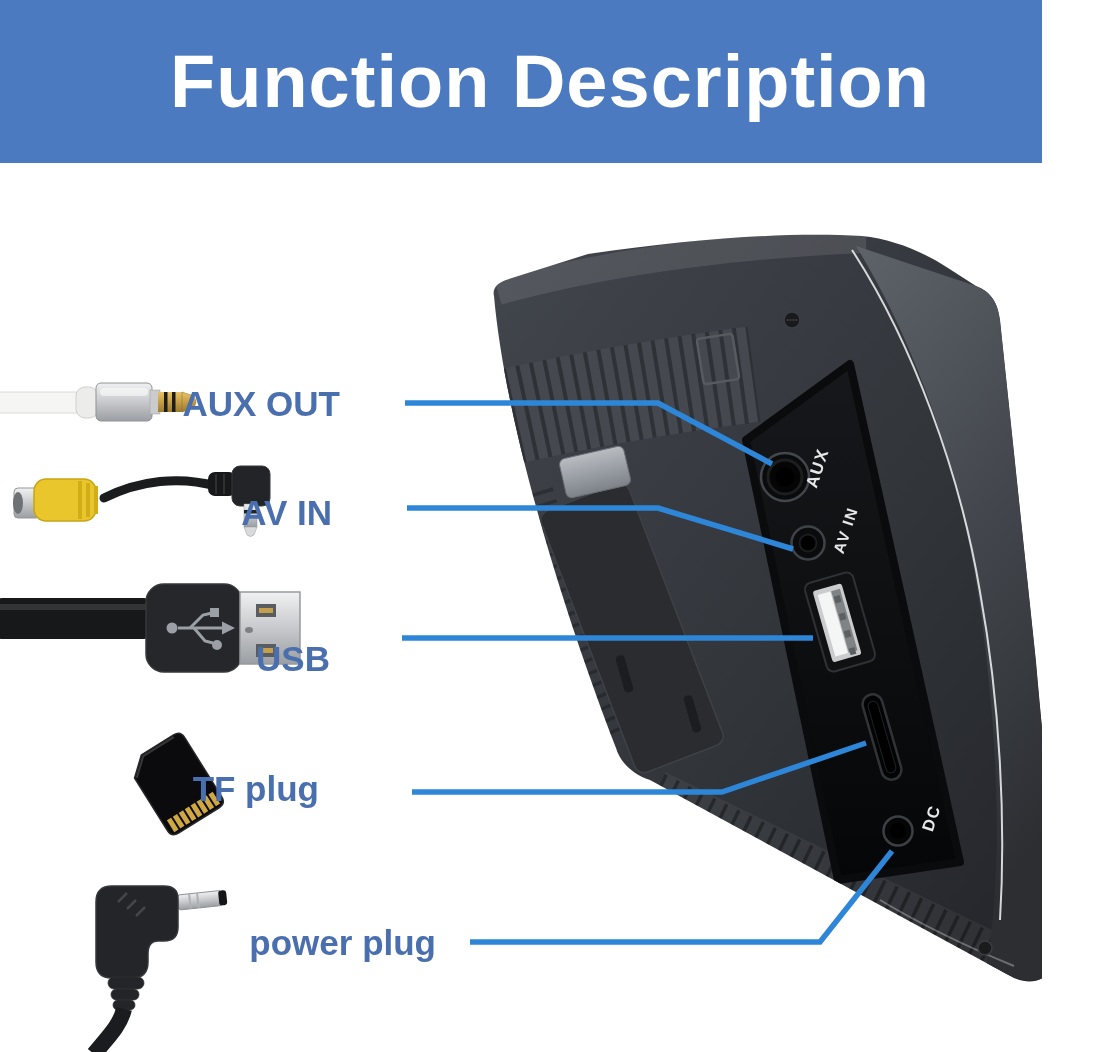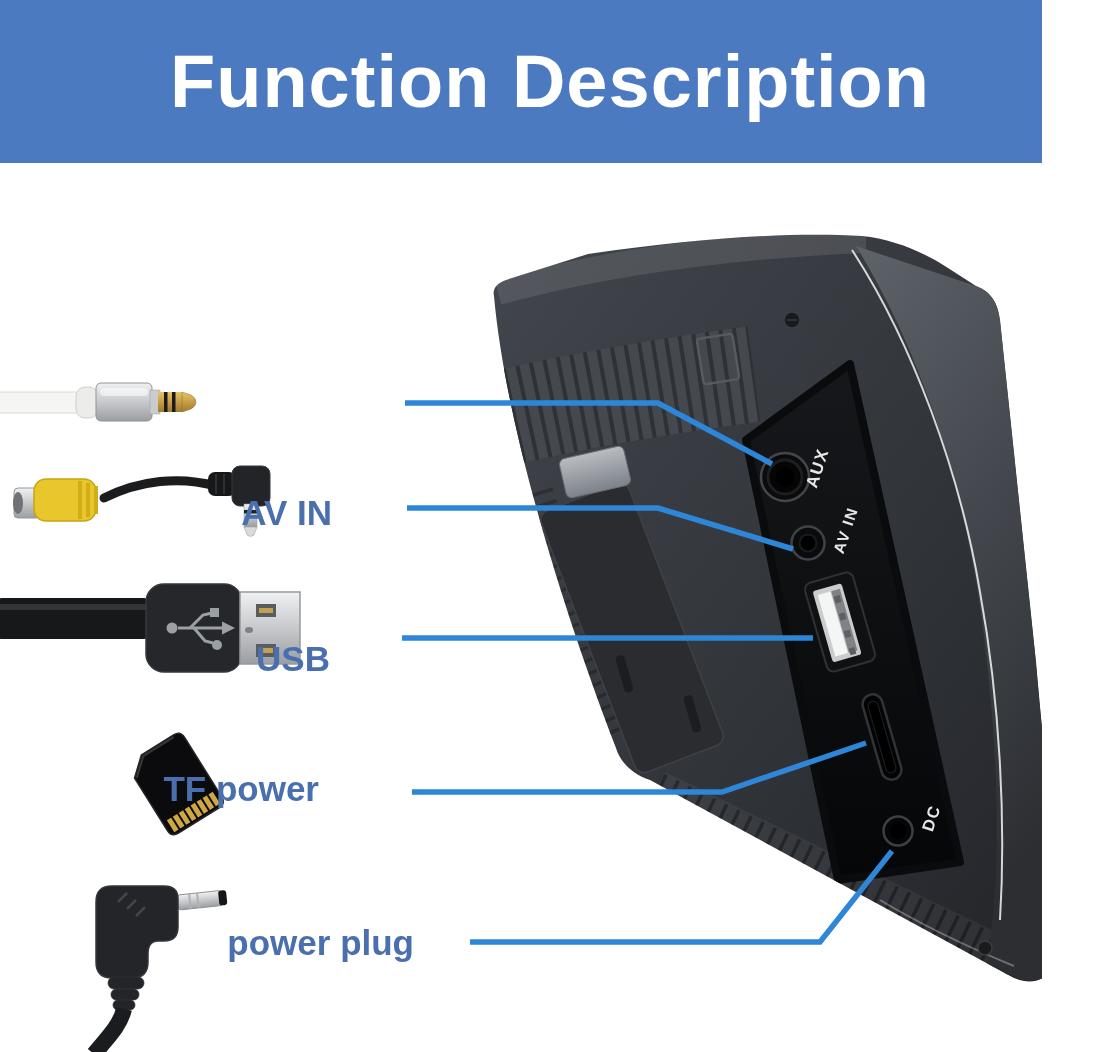--- a/index.html
+++ b/index.html
@@ -232,17 +232,18 @@
                Q 178,941 164,941 L 158,941 Q 148,941 148,954 L 148,962
                Q 148,978 132,978 L 112,978 Q 96,978 96,962 Z" fill="#232529" stroke="#33363a" stroke-width="1.5"></path>
       <path d="M 118,902 L 127,893 M 127,909 L 136,900 M 136,916 L 145,907" stroke="#43464b" stroke-width="2.5" fill="none"></path>
       <rect x="108" y="977" width="36" height="12" rx="6" fill="#232529" stroke="#303236" stroke-width="0.75"></rect>
       <rect x="111" y="989" width="28" height="11" rx="5.5" fill="#232529" stroke="#303236" stroke-width="0.75"></rect>
       <rect x="113" y="1000" width="22" height="10" rx="5" fill="#232529" stroke="#303236" stroke-width="0.75"></rect>
       <path d="M 124,1009 C 120,1026 107,1038 94,1054" stroke="#1b1c1f" stroke-width="16" fill="none"></path>
     </g>
   </svg>
 
+  <div class="callout" style="right:702px;top:386px">AUX OUT</div>
   <div class="callout" style="right:710px;top:495px">AV IN</div>
   <div class="callout" style="right:712px;top:641px">USB</div>
-  <div class="callout" style="right:723px;top:771px">TF power</div>
-  <div class="callout" style="right:628px;top:925px">power plug</div>
+  <div class="callout" style="right:723px;top:771px">TF plug</div>
+  <div class="callout" style="right:606px;top:925px">power plug</div>
 </div>
 
 </body></html>

